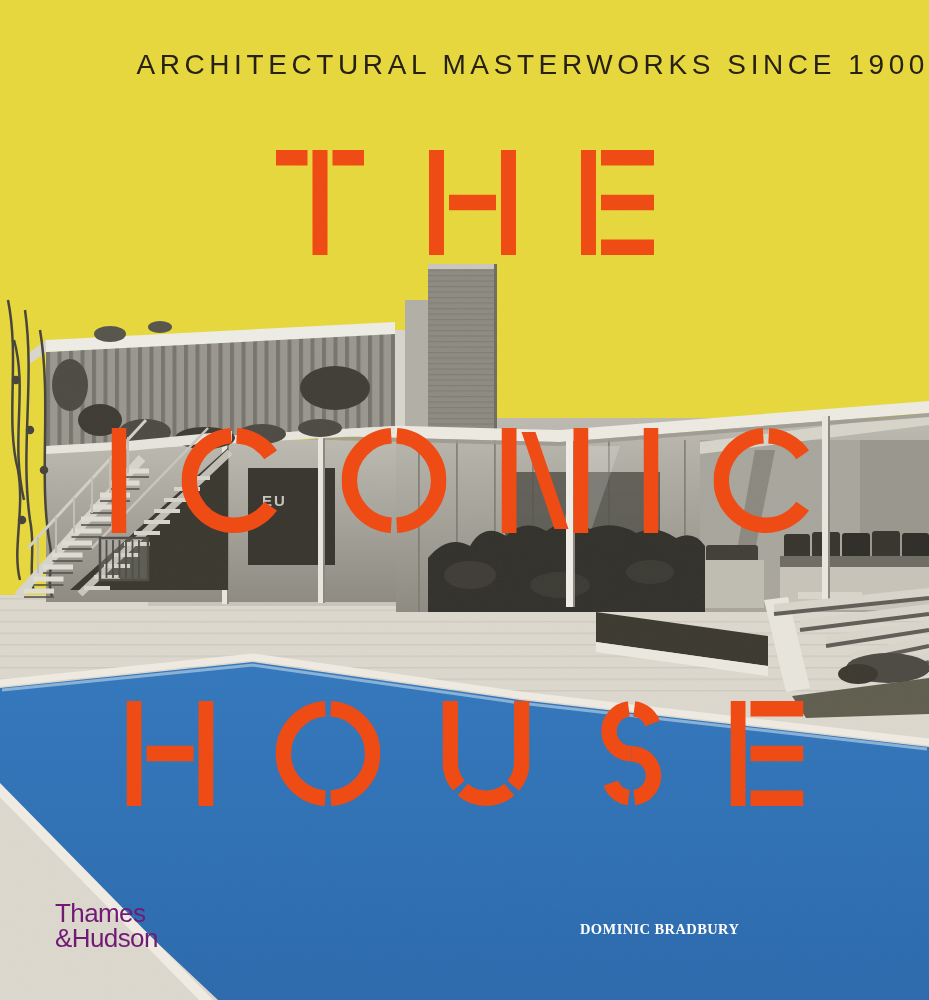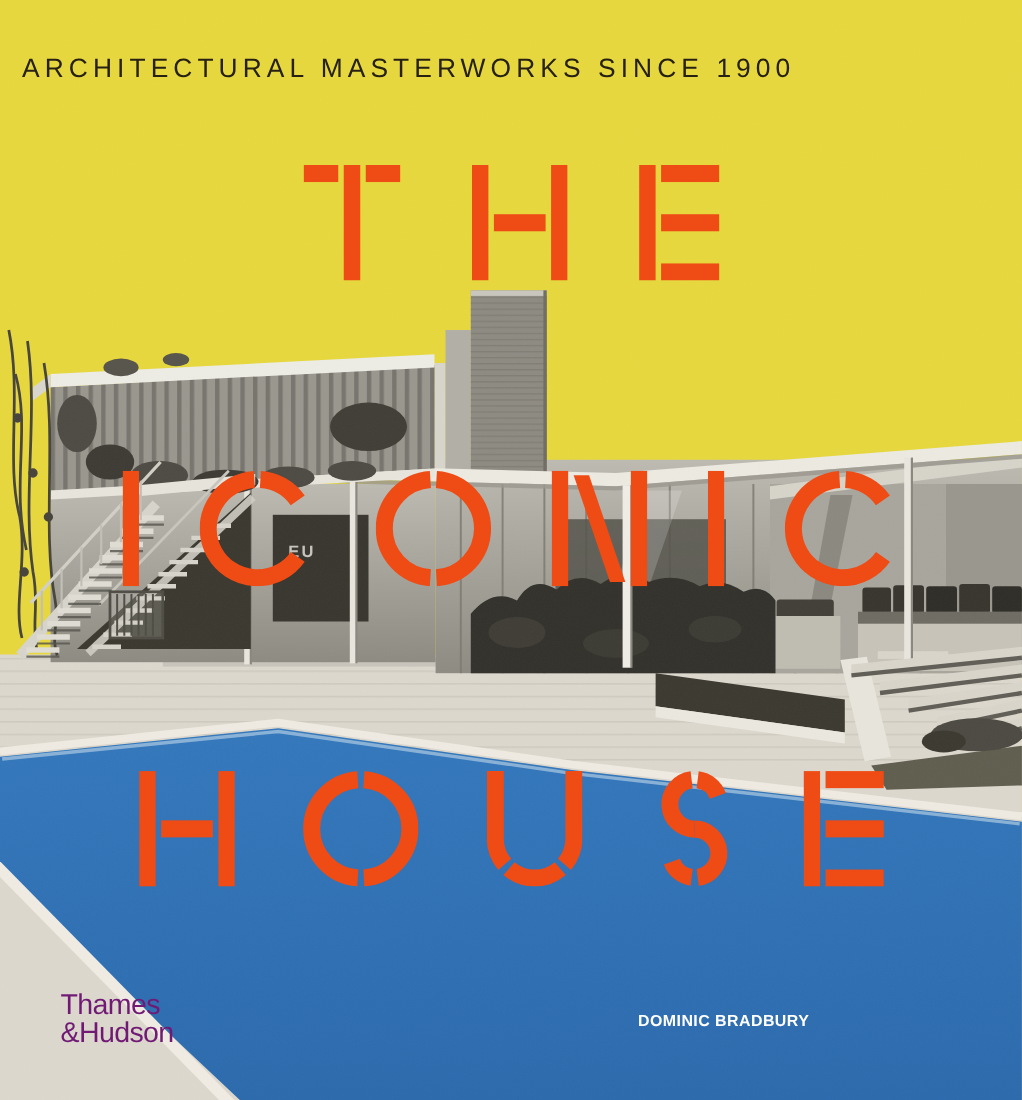--- a/index.html
+++ b/index.html
@@ -1,30 +1,30 @@
 <!DOCTYPE html>
 <html><head>
 <meta charset="utf-8">
 <style>
   html,body{margin:0;padding:0;background:#ffffff;}
   .cover{position:relative;width:929px;height:1000px;overflow:hidden;
          font-family:"Liberation Sans",sans-serif;background:#e7d83c;}
   #bg{position:absolute;left:0;top:0;}
-  .tagline{position:absolute;top:49px;left:0;right:0;text-align:left;
-           font-size:24px;letter-spacing:4.6px;color:#272114;font-weight:400;
-           white-space:nowrap;padding-left:20px;}
+  .tagline{position:absolute;top:49px;left:0;right:0;text-align:right;
+           font-size:28px;letter-spacing:4.6px;color:#272114;font-weight:400;
+           white-space:nowrap;}
   .title-row{position:absolute;left:50%;transform:translateX(-50%);display:flex;}
   .row1{top:150px;gap:65px;}
   .row2{top:428px;gap:55px;}
   .row3{top:701px;gap:62px;}
   .title-row svg{display:block;}
   .publisher{position:absolute;left:55px;top:901px;color:#701a75;font-size:26px;
              line-height:.95;letter-spacing:-.6px;font-weight:400;}
   .credits{position:absolute;left:580px;top:918px;color:#ffffff;font-size:14.5px;
-           font-weight:700;letter-spacing:.4px;line-height:1.55;}
+           font-weight:700;letter-spacing:.4px;line-height:1.55;font-family:Liberation Serif, serif;}
 </style>
 </head>
 <body>
 
 <div class="cover">
 
   <svg id="bg" width="929" height="1000" viewBox="0 0 929 1000">
     <defs>
       <linearGradient id="gGlass" x1="0" y1="0" x2="0" y2="1">
         <stop offset="0" stop-color="#bdbab2"></stop>

